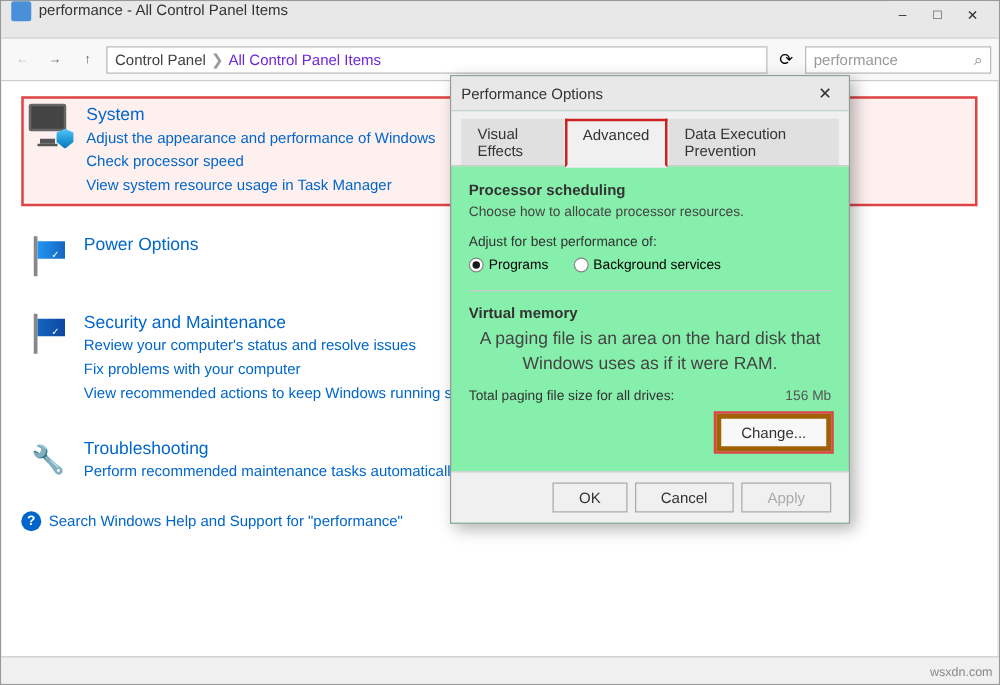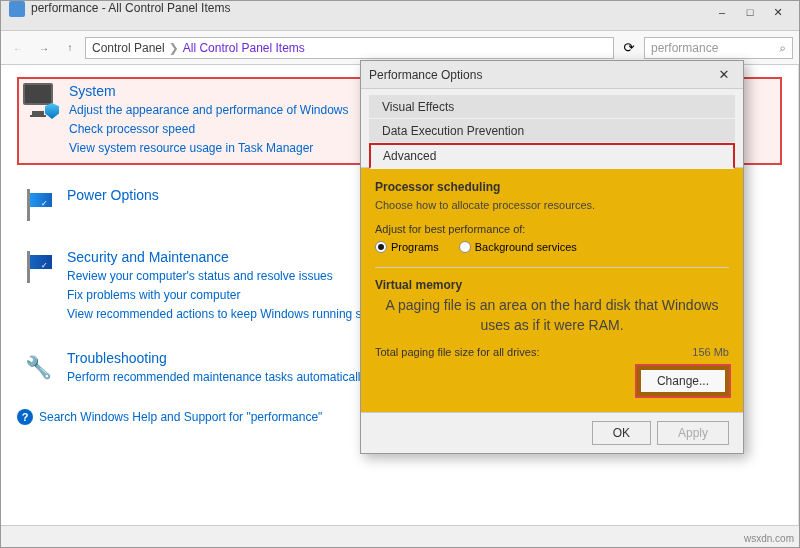--- a/index.html
+++ b/index.html
@@ -195,22 +195,22 @@
       font-size: 11px;
       font-weight: bold;
       flex-shrink: 0;
     }
 
     
     .dialog-overlay {
       position: absolute;
       top: 60px;
       left: 360px;
-      width: 384px;
-      background: #eab308;
+      width: 320px;
+      background: #86efac;
       border: 1px solid #999;
       box-shadow: 4px 4px 12px rgba(0,0,0,0.3);
       z-index: 100;
     }
 
     .dialog-title-bar {
       background: #e8e8e8;
       height: 28px;
       display: flex;
       align-items: center;
@@ -232,21 +232,20 @@
       color: #333;
     }
 
     
     .dialog-tabs {
       display: flex;
       border-bottom: 1px solid #ccc;
       background: #f0f0f0;
       padding: 6px 8px 0;
       gap: 1px;
-      flex-direction: column;
     }
     .tab {
       padding: 4px 12px;
       font-size: 12px;
       cursor: pointer;
       border: 1px solid transparent;
       border-bottom: none;
       background: #e0e0e0;
       color: #333;
     }
@@ -579,25 +578,25 @@
 
   <div class="dialog-title-bar">
     <span class="dialog-title-text">Performance Options</span>
     <button class="dialog-close-btn">✕</button>
   </div>
 
   <div class="dialog-tabs">
     <div class="tab">
       <span>Visual Effects</span>
     </div>
+    <div class="tab active highlighted-tab" style="border:2px solid #cc2222;background:#f0f0f0;border-bottom:2px solid #f0f0f0;margin-bottom:-2px;padding:4px 12px;font-size:12px;">
+      <span>Advanced</span>
+    </div>
     <div class="tab">
       <span>Data Execution Prevention</span>
-    </div>
-    <div class="tab active highlighted-tab" style="border:2px solid #cc2222;background:#f0f0f0;border-bottom:2px solid #f0f0f0;margin-bottom:-2px;padding:4px 12px;font-size:12px;">
-      <span>Advanced</span>
     </div>
   </div>
 
   <div class="dialog-body">
 
     <div>
       <div class="section-title">Processor scheduling</div>
       <div class="section-desc">Choose how to allocate processor resources.</div>
       <div class="adjust-label">Adjust for best performance of:</div>
       <div class="radio-group">
@@ -622,18 +621,19 @@
         <span class="paging-value">156 Mb</span>
       </div>
       <div class="change-btn-container">
         <button class="change-btn">Change...</button>
       </div>
     </div>
   </div>
 
   <div class="dialog-footer">
     <button class="footer-btn">OK</button>
+    <button class="footer-btn">Cancel</button>
     <button class="footer-btn disabled">Apply</button>
   </div>
 
 </div>
 
 <div class="watermark">wsxdn.com</div>
 
 </body></html>

